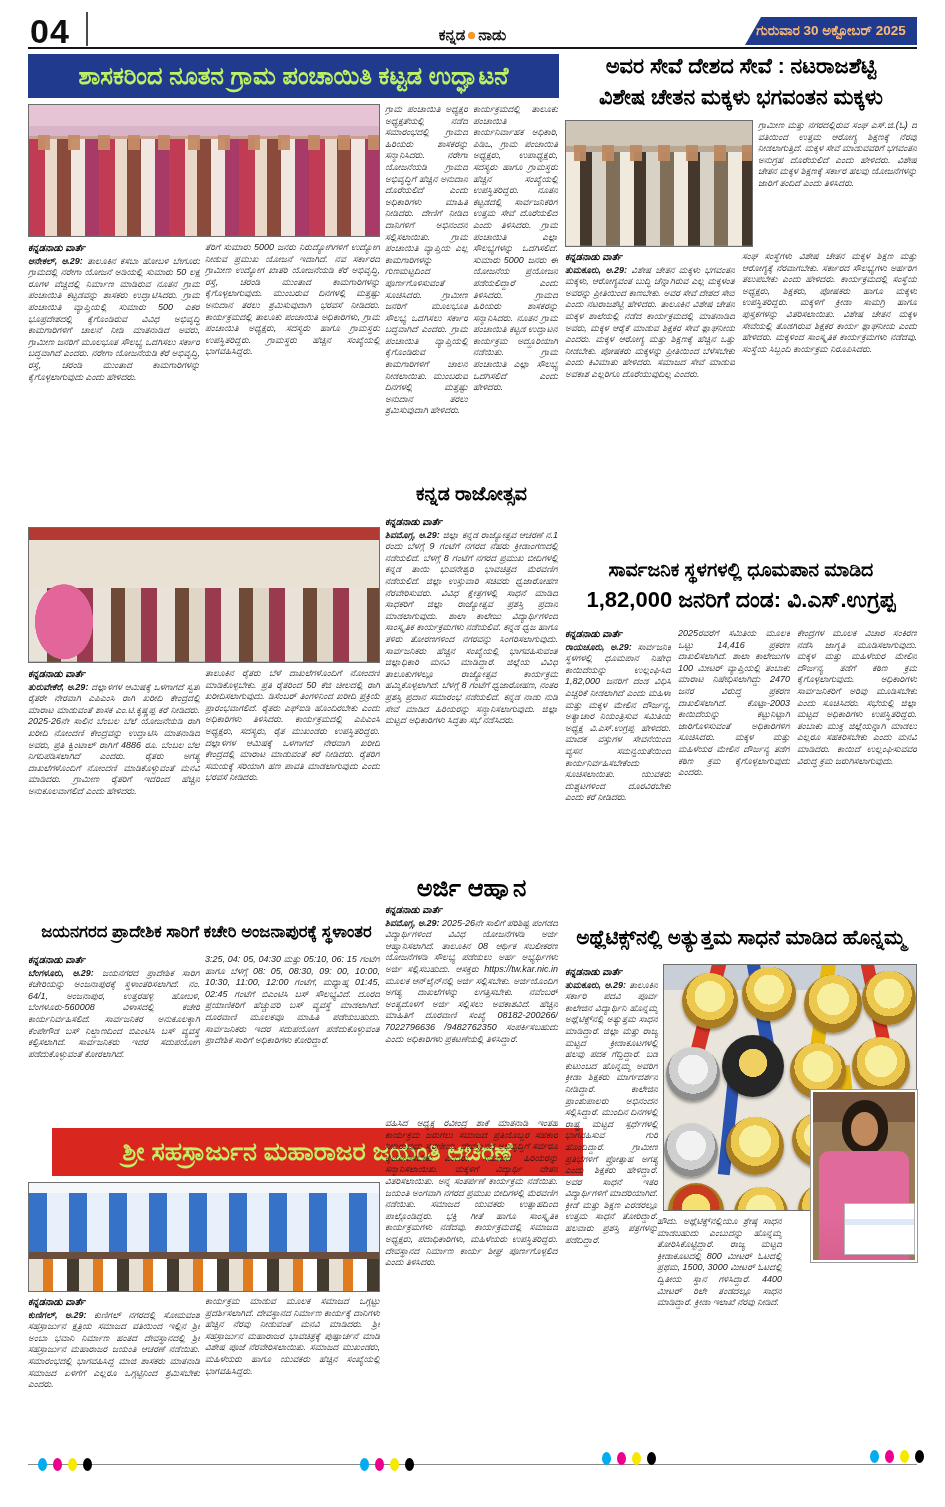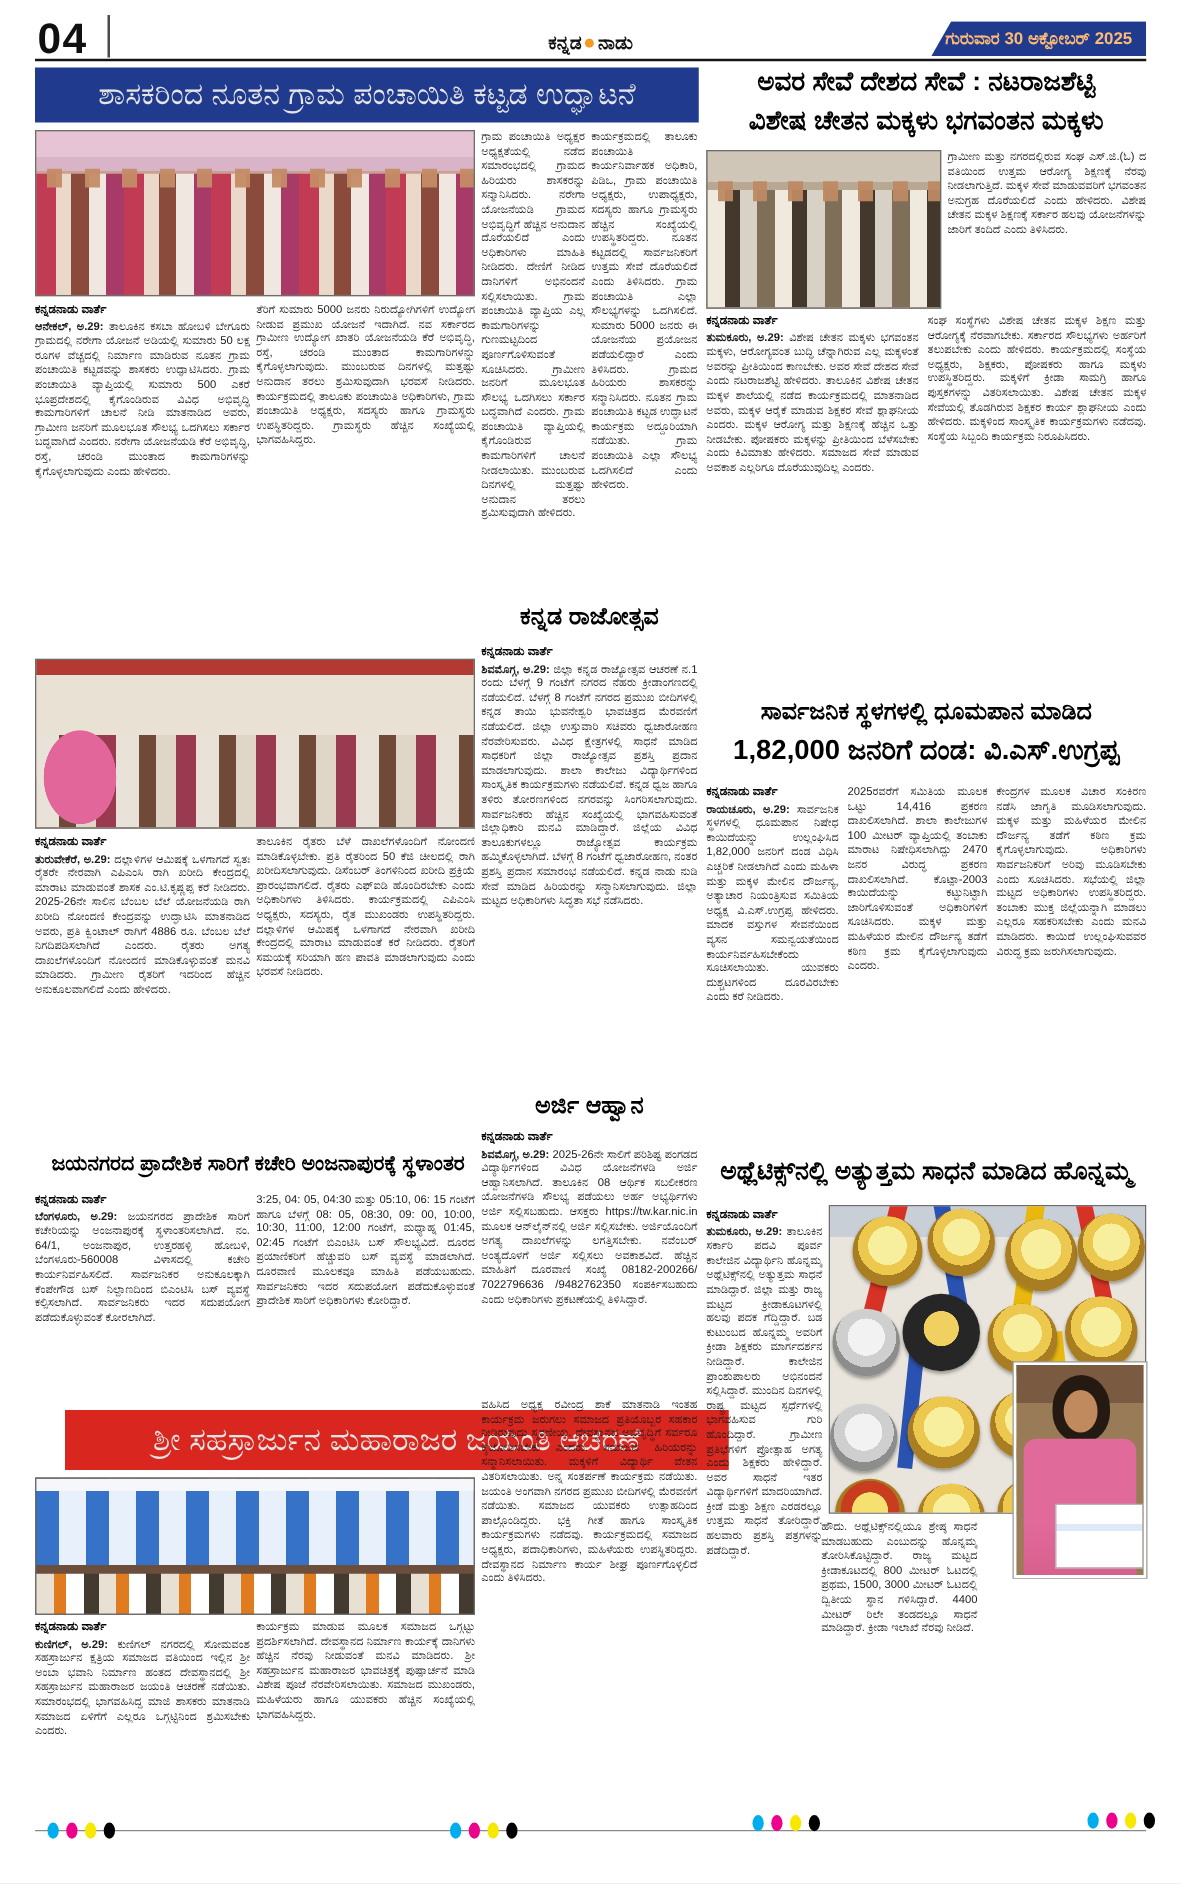--- a/index.html
+++ b/index.html
@@ -1,24 +1,24 @@
 <!DOCTYPE html>
 <html><head>
 <meta charset="utf-8">
 <style>
   html,body{margin:0;padding:0;background:#d9d9d9;}
   .page{position:relative;width:945px;height:1507px;margin:0 auto;background:#ffffff;
         font-family:"Liberation Sans",sans-serif;overflow:hidden;}
   .abs{position:absolute;}
   .col{position:absolute;font-size:9px;line-height:11.6px;text-align:justify;
-       color:#1b1b1b;overflow:hidden;word-break:break-word;}
+       color:#1b1b1b;overflow:hidden;word-break:break-word;font-style:italic;}
   .byl{display:block;font-weight:bold;font-size:9.5px;padding-bottom:2px;color:#000;}
   .dl{font-weight:bold;}
   .bar{position:absolute;display:flex;align-items:center;justify-content:center;
-       font-weight:normal;color:#e5e5e5;overflow:hidden;white-space:nowrap;}
+       font-weight:bold;color:#bef264;overflow:hidden;white-space:nowrap;}
   .hblack{position:absolute;font-weight:bold;color:#000;text-align:center;overflow:hidden;}
   .photo{position:absolute;border:1px solid #6d6d6d;box-sizing:border-box;overflow:hidden;}
   .medal{position:absolute;border-radius:50%;box-shadow:0 2px 3px rgba(0,0,0,.35);}
   .m-gold{background:radial-gradient(circle at 50% 42%,#f8ef9e 0 36%,#ecc94e 36% 55%,#a97e22 55% 80%,#77591a 80% 100%);}
   .m-silver{background:radial-gradient(circle at 50% 42%,#f2f2f2 0 36%,#cfcfcf 36% 58%,#8d8d8d 58% 100%);}
   .m-black{background:radial-gradient(circle at 50% 45%,#f0d060 0 30%,#262626 31% 100%);}
   .m-goldred{background:radial-gradient(circle at 50% 45%,#f5e070 0 34%,#c83c20 35% 56%,#a87a20 57% 100%);}
   .ribbon{position:absolute;top:-4px;}
   .dotrow{position:absolute;display:flex;gap:6px;}
   .dot{width:9px;height:13px;border-radius:50%;}
@@ -87,21 +87,21 @@
     <span>ತಾಲೂಕಿನ ರೈತರು ಬೆಳೆ ದಾಖಲೆಗಳೊಂದಿಗೆ ನೋಂದಣಿ ಮಾಡಿಕೊಳ್ಳಬೇಕು. ಪ್ರತಿ ರೈತರಿಂದ 50 ಕೆಜಿ ಚೀಲದಲ್ಲಿ ರಾಗಿ ಖರೀದಿಸಲಾಗುವುದು. ಡಿಸೆಂಬರ್ ತಿಂಗಳಿನಿಂದ ಖರೀದಿ ಪ್ರಕ್ರಿಯೆ ಪ್ರಾರಂಭವಾಗಲಿದೆ. ರೈತರು ಎಫ್‌ಐಡಿ ಹೊಂದಿರಬೇಕು ಎಂದು ಅಧಿಕಾರಿಗಳು ತಿಳಿಸಿದರು. ಕಾರ್ಯಕ್ರಮದಲ್ಲಿ ಎಪಿಎಂಸಿ ಅಧ್ಯಕ್ಷರು, ಸದಸ್ಯರು, ರೈತ ಮುಖಂಡರು ಉಪಸ್ಥಿತರಿದ್ದರು. ದಲ್ಲಾಳಿಗಳ ಆಮಿಷಕ್ಕೆ ಒಳಗಾಗದೆ ನೇರವಾಗಿ ಖರೀದಿ ಕೇಂದ್ರದಲ್ಲಿ ಮಾರಾಟ ಮಾಡುವಂತೆ ಕರೆ ನೀಡಿದರು. ರೈತರಿಗೆ ಸಮಯಕ್ಕೆ ಸರಿಯಾಗಿ ಹಣ ಪಾವತಿ ಮಾಡಲಾಗುವುದು ಎಂದು ಭರವಸೆ ನೀಡಿದರು.</span>
   </div>
 
   <div class="hblack" style="left:385px;top:483px;width:173px;height:28px;font-size:19px;">ಕನ್ನಡ ರಾಜೋತ್ಸವ</div>
   <div class="col" style="left:385px;top:516px;width:173px;height:354px;">
     <span class="byl">ಕನ್ನಡನಾಡು ವಾರ್ತೆ</span>
     <span class="dl">ಶಿವಮೊಗ್ಗ, ಅ.29:</span>
     <span>ಜಿಲ್ಲಾ ಕನ್ನಡ ರಾಜ್ಯೋತ್ಸವ ಆಚರಣೆ ನ.1 ರಂದು ಬೆಳಗ್ಗೆ 9 ಗಂಟೆಗೆ ನಗರದ ನೆಹರು ಕ್ರೀಡಾಂಗಣದಲ್ಲಿ ನಡೆಯಲಿದೆ. ಬೆಳಗ್ಗೆ 8 ಗಂಟೆಗೆ ನಗರದ ಪ್ರಮುಖ ಬೀದಿಗಳಲ್ಲಿ ಕನ್ನಡ ತಾಯಿ ಭುವನೇಶ್ವರಿ ಭಾವಚಿತ್ರದ ಮೆರವಣಿಗೆ ನಡೆಯಲಿದೆ. ಜಿಲ್ಲಾ ಉಸ್ತುವಾರಿ ಸಚಿವರು ಧ್ವಜಾರೋಹಣ ನೆರವೇರಿಸುವರು. ವಿವಿಧ ಕ್ಷೇತ್ರಗಳಲ್ಲಿ ಸಾಧನೆ ಮಾಡಿದ ಸಾಧಕರಿಗೆ ಜಿಲ್ಲಾ ರಾಜ್ಯೋತ್ಸವ ಪ್ರಶಸ್ತಿ ಪ್ರದಾನ ಮಾಡಲಾಗುವುದು. ಶಾಲಾ ಕಾಲೇಜು ವಿದ್ಯಾರ್ಥಿಗಳಿಂದ ಸಾಂಸ್ಕೃತಿಕ ಕಾರ್ಯಕ್ರಮಗಳು ನಡೆಯಲಿವೆ. ಕನ್ನಡ ಧ್ವಜ ಹಾಗೂ ತಳಿರು ತೋರಣಗಳಿಂದ ನಗರವನ್ನು ಸಿಂಗರಿಸಲಾಗುವುದು. ಸಾರ್ವಜನಿಕರು ಹೆಚ್ಚಿನ ಸಂಖ್ಯೆಯಲ್ಲಿ ಭಾಗವಹಿಸುವಂತೆ ಜಿಲ್ಲಾಧಿಕಾರಿ ಮನವಿ ಮಾಡಿದ್ದಾರೆ. ಜಿಲ್ಲೆಯ ವಿವಿಧ ತಾಲೂಕುಗಳಲ್ಲೂ ರಾಜ್ಯೋತ್ಸವ ಕಾರ್ಯಕ್ರಮ ಹಮ್ಮಿಕೊಳ್ಳಲಾಗಿದೆ. ಬೆಳಗ್ಗೆ 8 ಗಂಟೆಗೆ ಧ್ವಜಾರೋಹಣ, ನಂತರ ಪ್ರಶಸ್ತಿ ಪ್ರದಾನ ಸಮಾರಂಭ ನಡೆಯಲಿದೆ. ಕನ್ನಡ ನಾಡು ನುಡಿ ಸೇವೆ ಮಾಡಿದ ಹಿರಿಯರನ್ನು ಸನ್ಮಾನಿಸಲಾಗುವುದು. ಜಿಲ್ಲಾ ಮಟ್ಟದ ಅಧಿಕಾರಿಗಳು ಸಿದ್ಧತಾ ಸಭೆ ನಡೆಸಿದರು.</span>
   </div>
 
-  <div class="hblack" style="left:385px;top:874px;width:173px;height:26px;font-size:19px;">ಅರ್ಜಿ ಆಹ್ವಾನ</div>
+  <div class="hblack" style="left:385px;top:874px;width:173px;height:26px;font-size:24px;">ಅರ್ಜಿ ಆಹ್ವಾನ</div>
   <div class="col" style="left:385px;top:904px;width:173px;height:222px;">
     <span class="byl">ಕನ್ನಡನಾಡು ವಾರ್ತೆ</span>
     <span class="dl">ಶಿವಮೊಗ್ಗ, ಅ.29:</span>
     <span>2025-26ನೇ ಸಾಲಿಗೆ ಪರಿಶಿಷ್ಟ ಪಂಗಡದ ವಿದ್ಯಾರ್ಥಿಗಳಿಂದ ವಿವಿಧ ಯೋಜನೆಗಳಡಿ ಅರ್ಜಿ ಆಹ್ವಾನಿಸಲಾಗಿದೆ. ತಾಲೂಕಿನ 08 ಆರ್ಥಿಕ ಸಬಲೀಕರಣ ಯೋಜನೆಗಳಡಿ ಸೌಲಭ್ಯ ಪಡೆಯಲು ಅರ್ಹ ಅಭ್ಯರ್ಥಿಗಳು ಅರ್ಜಿ ಸಲ್ಲಿಸಬಹುದು. ಆಸಕ್ತರು https://tw.kar.nic.in ಮೂಲಕ ಆನ್‌ಲೈನ್‌ನಲ್ಲಿ ಅರ್ಜಿ ಸಲ್ಲಿಸಬೇಕು. ಅರ್ಜಿಯೊಂದಿಗೆ ಅಗತ್ಯ ದಾಖಲೆಗಳನ್ನು ಲಗತ್ತಿಸಬೇಕು. ನವೆಂಬರ್ ಅಂತ್ಯದೊಳಗೆ ಅರ್ಜಿ ಸಲ್ಲಿಸಲು ಅವಕಾಶವಿದೆ. ಹೆಚ್ಚಿನ ಮಾಹಿತಿಗೆ ದೂರವಾಣಿ ಸಂಖ್ಯೆ 08182-200266/ 7022796636 /9482762350 ಸಂಪರ್ಕಿಸಬಹುದು ಎಂದು ಅಧಿಕಾರಿಗಳು ಪ್ರಕಟಣೆಯಲ್ಲಿ ತಿಳಿಸಿದ್ದಾರೆ.</span>
   </div>
 
   <div class="hblack" style="left:28px;top:922px;width:357px;height:26px;font-size:16.5px;">ಜಯನಗರದ ಪ್ರಾದೇಶಿಕ ಸಾರಿಗೆ ಕಚೇರಿ ಅಂಜನಾಪುರಕ್ಕೆ ಸ್ಥಳಾಂತರ</div>
   <div class="col" style="left:28px;top:954px;width:172px;height:172px;">
     <span class="byl">ಕನ್ನಡನಾಡು ವಾರ್ತೆ</span>
     <span class="dl">ಬೆಂಗಳೂರು, ಅ.29:</span>

